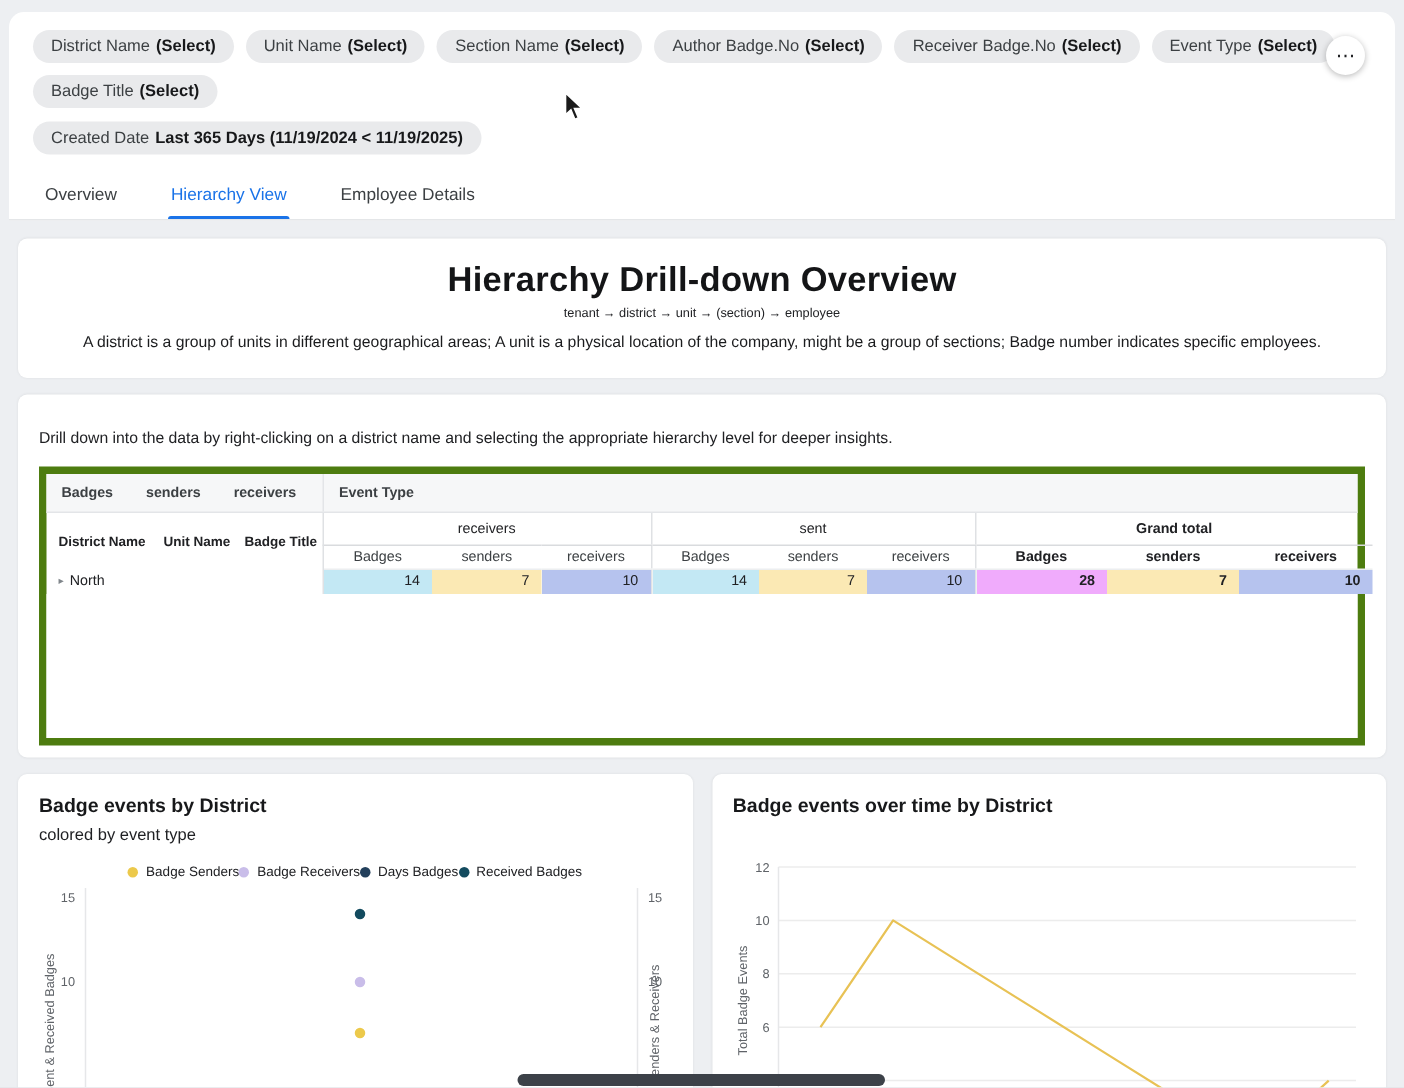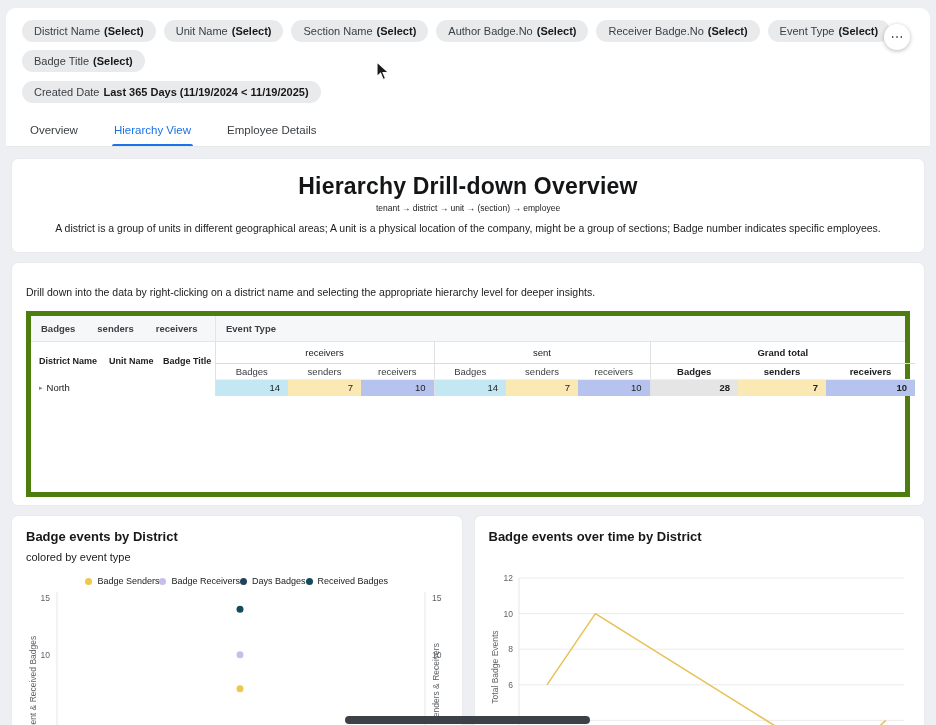--- a/index.html
+++ b/index.html
@@ -180,21 +180,21 @@
               <tr>
                 <td class="name-cell"><span class="caret">▸</span>North</td>
                 <td></td>
                 <td class="labels-end"></td>
                 <td class="num g-start" style="background: rgb(195, 232, 244);">14</td>
                 <td class="num" style="background: rgb(251, 233, 180);">7</td>
                 <td class="num" style="background: rgb(182, 195, 238);">10</td>
                 <td class="num g-start" style="background: rgb(195, 232, 244);">14</td>
                 <td class="num" style="background: rgb(251, 233, 180);">7</td>
                 <td class="num" style="background: rgb(182, 195, 238);">10</td>
-                <td class="num total g-start" style="background: #e5e5e5;">28</td>
+                <td class="num total g-start" style="background: #f0abfc;">28</td>
                 <td class="num total" style="background: rgb(251, 233, 180);">7</td>
                 <td class="num total" style="background: rgb(182, 195, 238);">10</td>
               </tr>
             </tbody>
           </table>
         <div class="table-spacer"></div>
       </div>
     </div>
 
     <div class="bottom-row">

